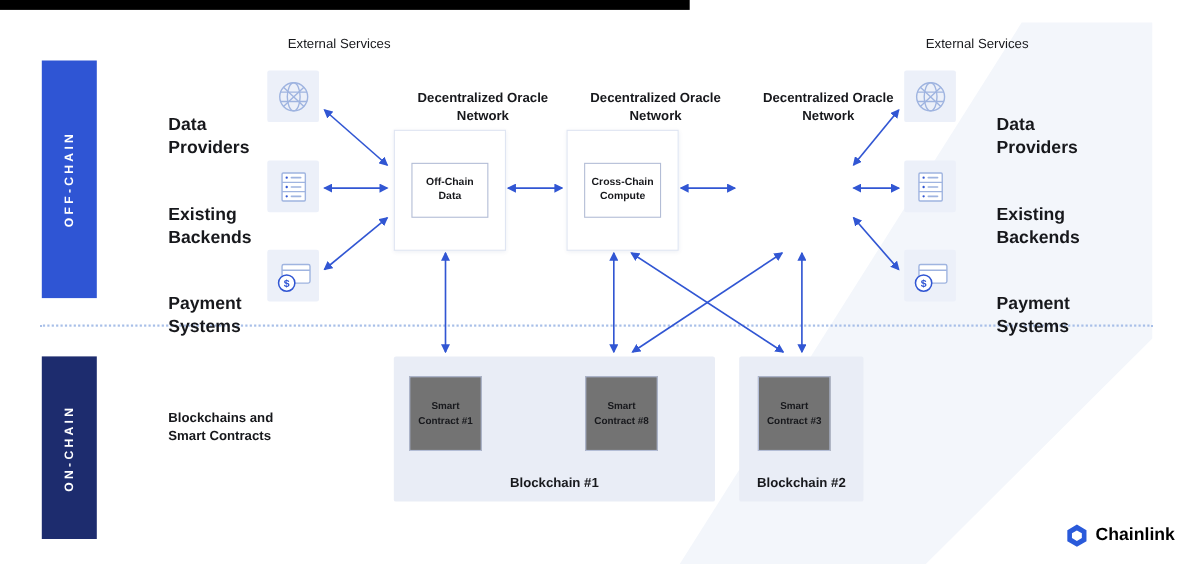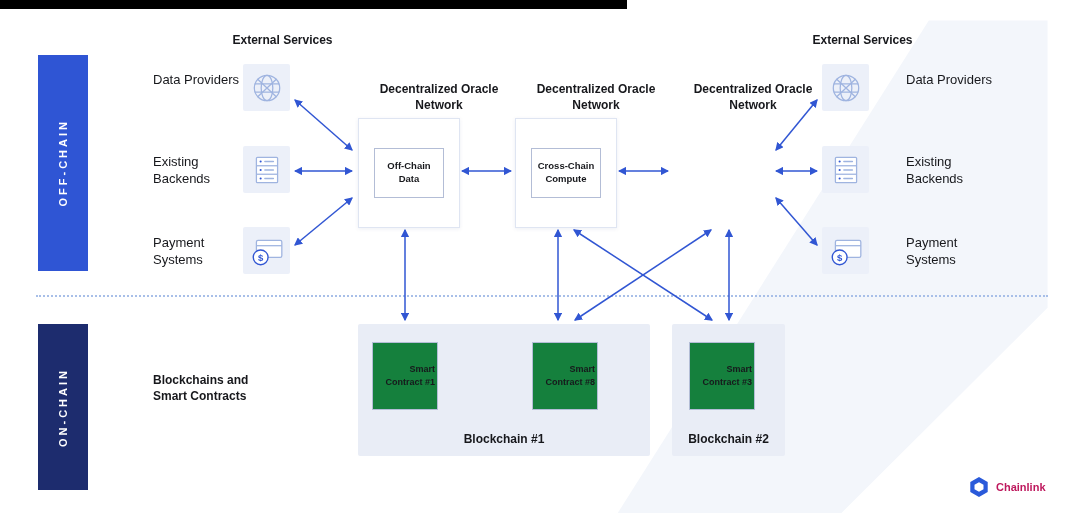--- a/index.html
+++ b/index.html
@@ -13,53 +13,53 @@
   }
   .top-bar{position:absolute;left:0;top:0;width:627px;height:9px;background:#000000;}
   .lane{position:absolute;left:38px;width:50px;display:flex;align-items:center;justify-content:center;}
   .lane span{
     writing-mode:vertical-rl;transform:rotate(180deg);
     color:#ffffff;font-size:11px;font-weight:bold;letter-spacing:3px;white-space:nowrap;
   }
   .lane-off{top:55px;height:216px;background:#2f55d4;}
   .lane-on{top:324px;height:166px;background:#1d2c6e;}
   .divider{position:absolute;left:36px;top:295px;width:1012px;border-top:2px dotted #a8bfe8;}
-  .es-title{position:absolute;top:33px;width:145px;text-align:center;font-size:12px;font-weight:bold;}
+  .es-title{position:absolute;top:33px;width:145px;text-align:right;font-size:12px;font-weight:normal;}
   .es-title-left{left:210px;}
   .es-title-right{left:790px;}
-  .side-label{position:absolute;width:88px;font-size:13px;font-weight:normal;line-height:1.3;}
+  .side-label{position:absolute;width:88px;font-size:16px;font-weight:bold;line-height:1.3;margin-top:32px;}
   .icon-box{
     position:absolute;width:47px;height:47px;background:#ecf0f9;border-radius:2px;
     display:flex;align-items:center;justify-content:center;
   }
   .don-title{position:absolute;top:82px;width:120px;text-align:center;font-size:12px;font-weight:bold;line-height:1.3;margin-left:31px;}
   .don-box{
     position:absolute;top:118px;width:100px;height:108px;background:#ffffff;
     border:1px solid #dfe5f2;box-shadow:0 1px 4px rgba(30,50,120,.08);
     display:flex;align-items:center;justify-content:center;
   }
   .don-node{
     width:70px;height:50px;background:#ffffff;border:1px solid #b3bdd6;
     display:flex;align-items:center;justify-content:center;text-align:center;
     font-size:9.5px;font-weight:bold;line-height:1.35;padding:2px;box-sizing:border-box;
   }
   .chain{position:absolute;top:324px;height:132px;background:#e9edf6;border-radius:2px;}
   .chain-1{left:358px;width:292px;}
   .chain-2{left:672px;width:113px;}
   .sc{
-    position:absolute;top:18px;width:66px;height:68px;background:#15803d;border:1px solid #b3bdd6;
-    display:flex;align-items:center;justify-content:center;text-align:right;
+    position:absolute;top:18px;width:66px;height:68px;background:#737373;border:1px solid #b3bdd6;
+    display:flex;align-items:center;justify-content:center;text-align:center;
     font-size:9px;font-weight:bold;line-height:1.45;padding:2px;box-sizing:border-box;
   }
   .chain-label{position:absolute;bottom:10px;left:0;width:100%;text-align:center;font-size:12px;font-weight:bold;}
   .onchain-label{position:absolute;left:153px;top:372px;width:120px;font-size:12px;font-weight:bold;line-height:1.35;}
   .arrows{position:absolute;inset:0;pointer-events:none;}
   .arrows line{stroke:#3156d3;stroke-width:1.5;}
   .brand{position:absolute;left:968px;top:476px;display:flex;align-items:center;gap:6px;}
-  .brand span{font-size:11px;font-weight:bold;color:#be185d;}
+  .brand span{font-size:16px;font-weight:bold;color:#000000;}
 </style>
 </head>
 <body>
 
 <div class="canvas">
 
   <div class="bg-shape"></div>
   <div class="top-bar"></div>
 
   <div class="lane lane-off">

